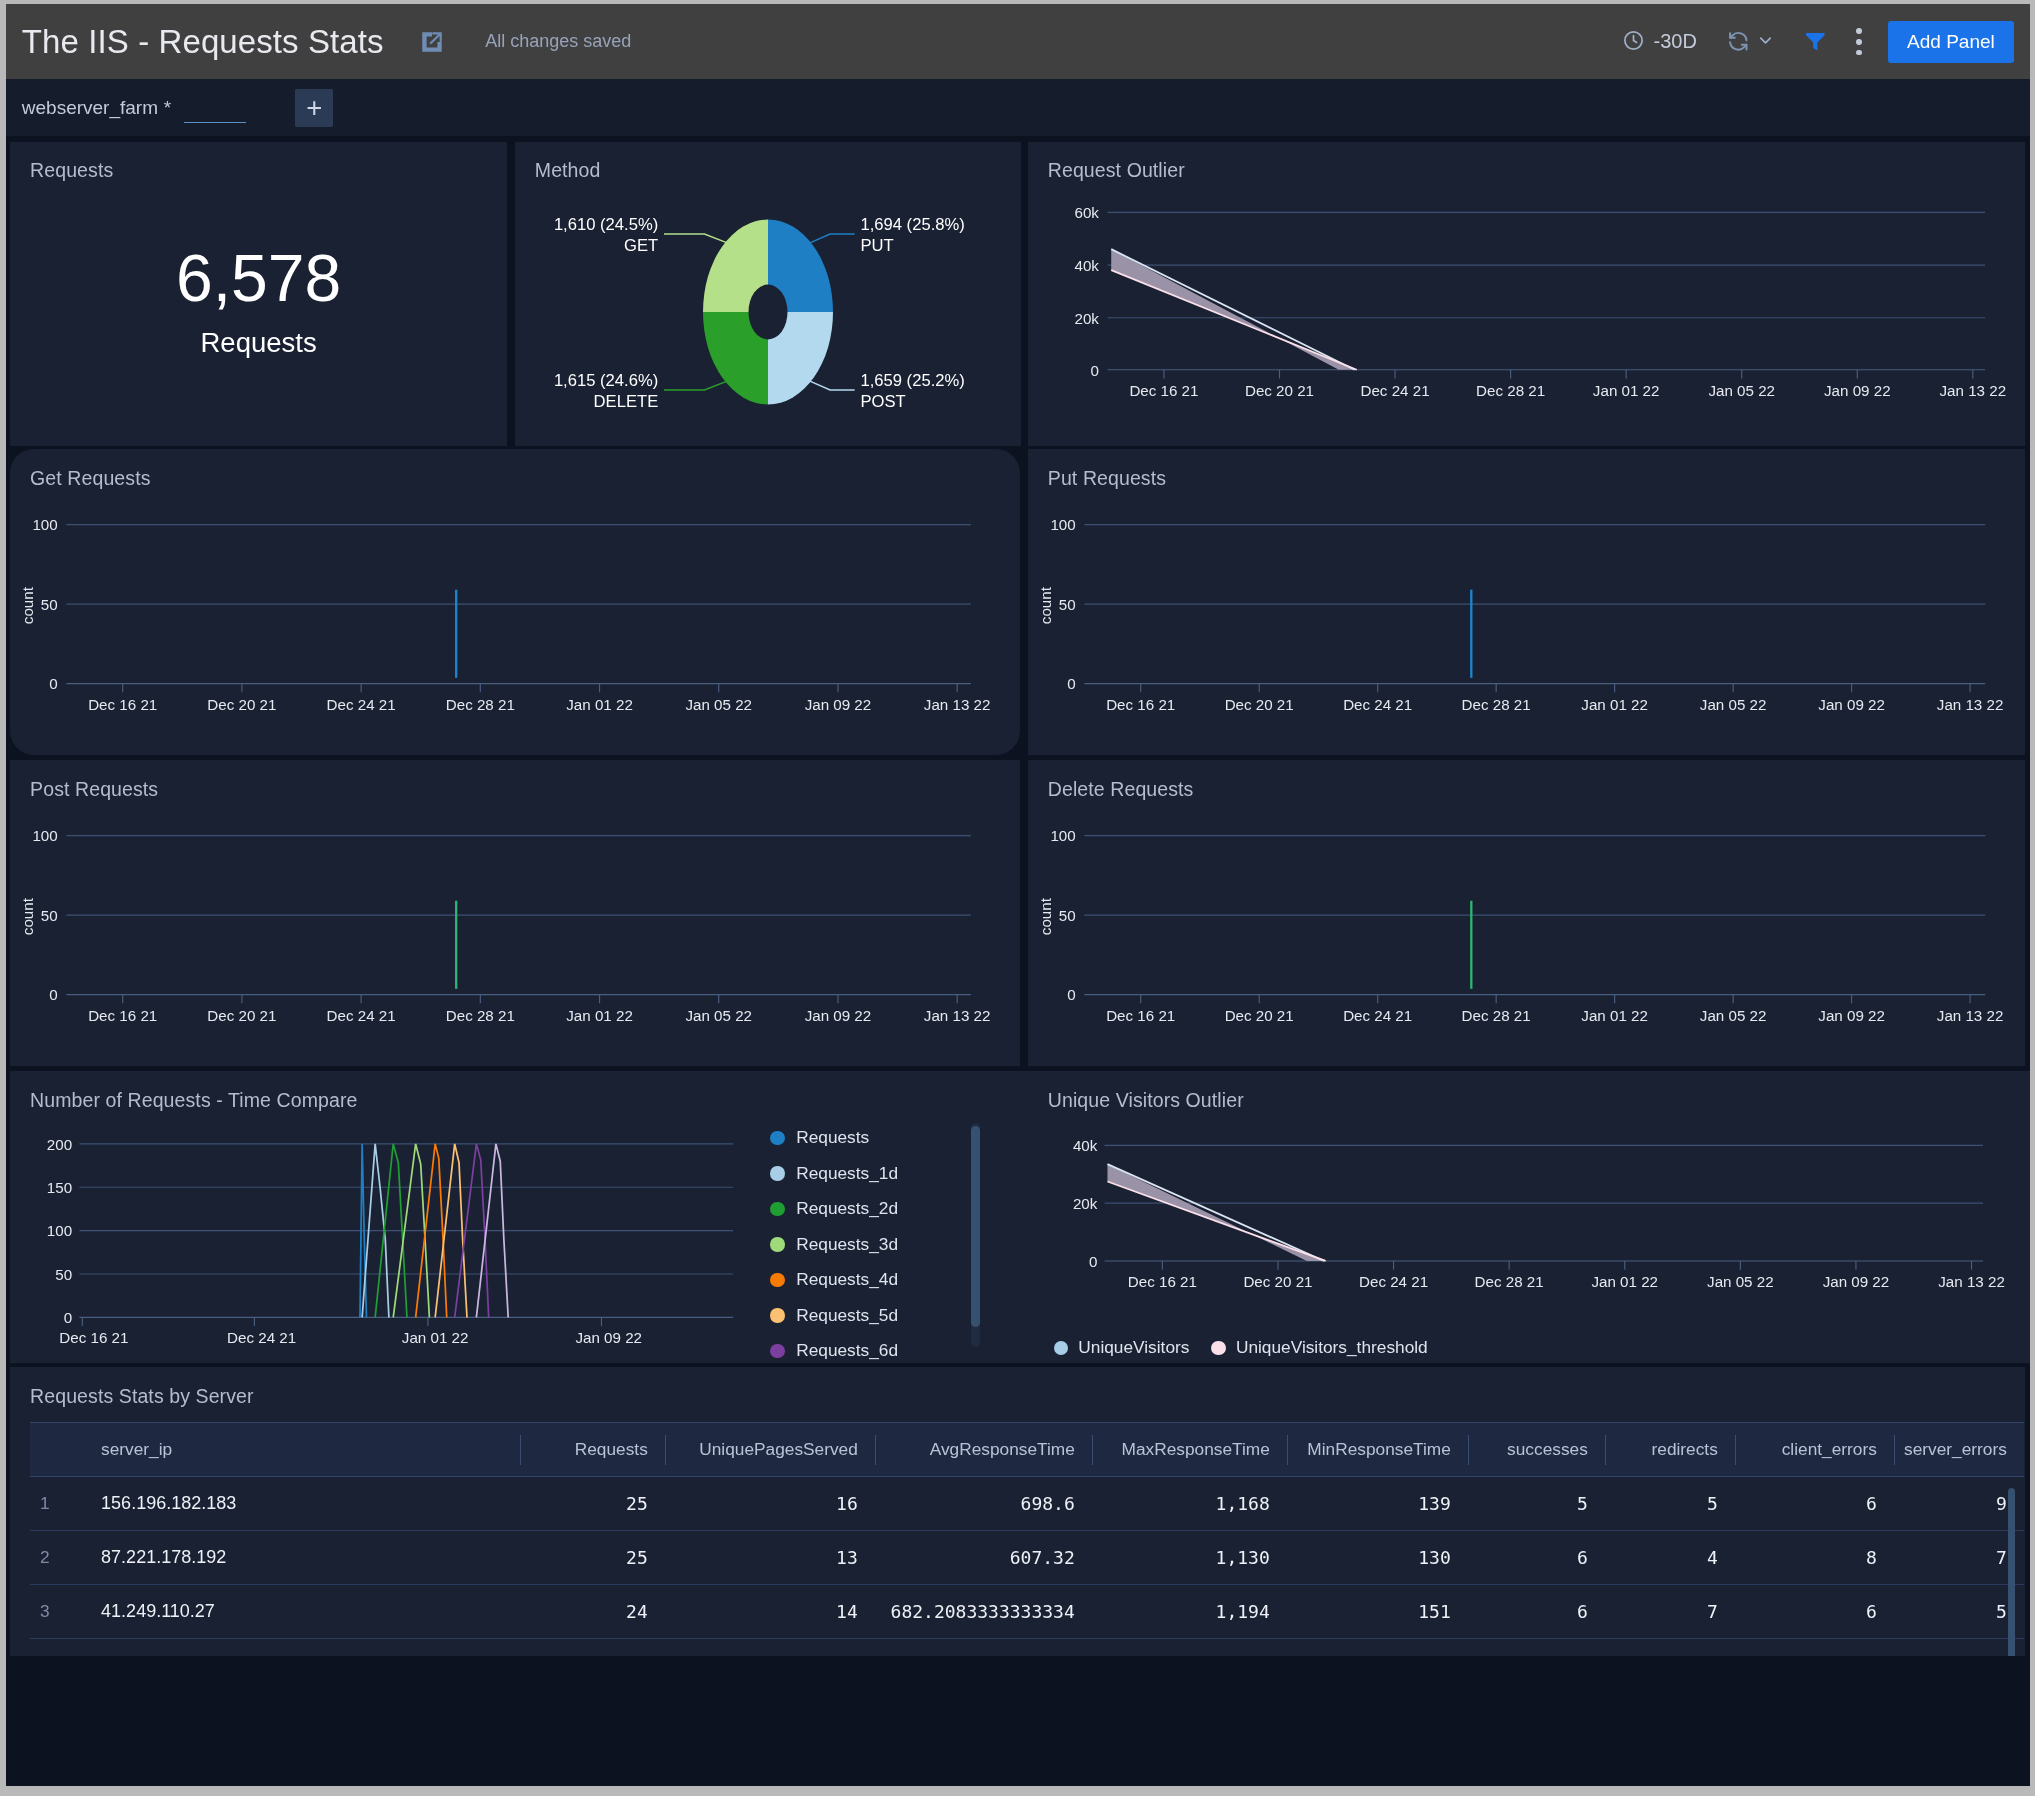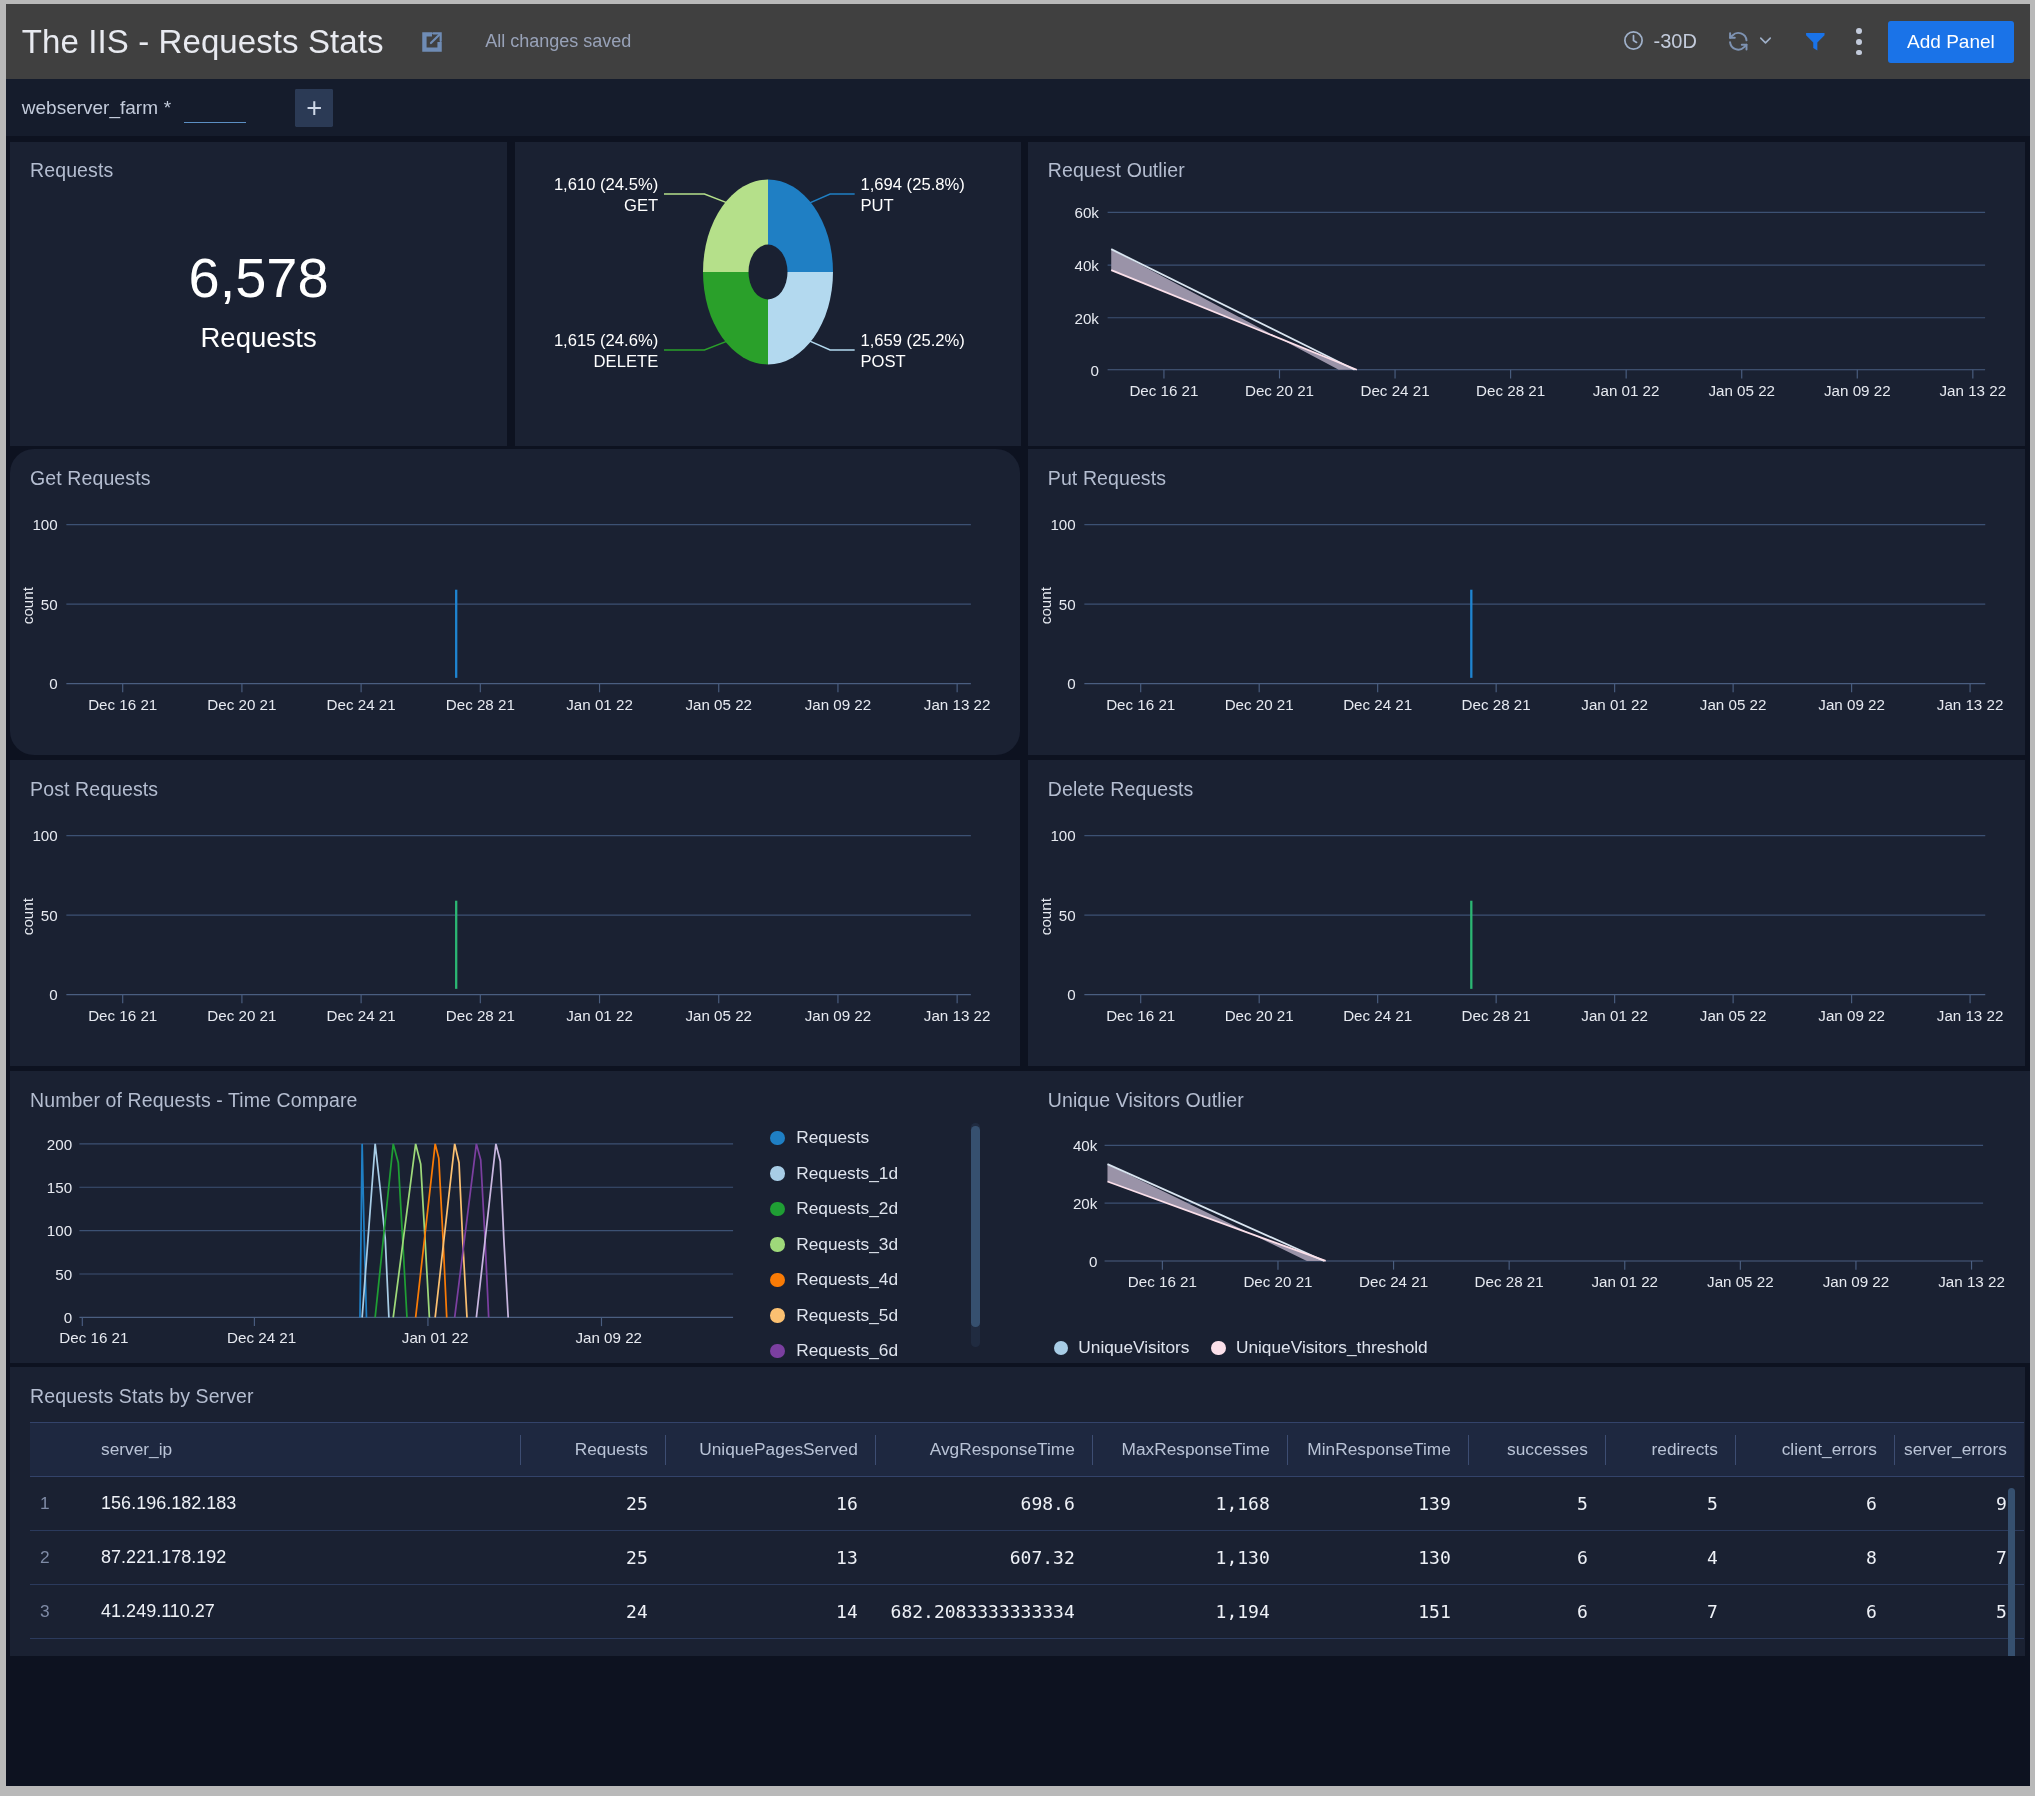--- a/index.html
+++ b/index.html
@@ -73,21 +73,21 @@
   .panel-title {
     font-size: 19.5px; color: #b4bdd0; font-weight: 400;
     padding: 17.3px 0 0 20px; letter-spacing: 0.1px;
   }
 
   
   .bignum-wrap {
     height: calc(100% - 43px); display:flex; flex-direction:column;
     align-items:center; justify-content:center; padding-bottom: 20px;
   }
-  .bignum { font-size: 56px; color:#fff; font-weight: 400; line-height:1; }
+  .bignum { font-size: 66px; color:#fff; font-weight: 400; line-height:1; }
   .bignum-sub { font-size: 27.5px; color:#fff; margin-top: 16px; }
 
   
   .chart-svg { display:block; }
   .axis-text { font-size: 21px; fill: #e6e9f0; font-family: "Liberation Sans", sans-serif; }
   .axis-text-y { font-size: 21px; fill: #e6e9f0; }
   .axis-title { font-size: 21px; fill: #e6e9f0; }
   .gridline { stroke: #3c5173; stroke-width: 1.6; }
   .axisline { stroke: #4a5e80; stroke-width: 1.6; }
   .tick { stroke: #4a5e80; stroke-width: 1.6; }
@@ -218,20 +218,21 @@
 
     <div class="panel" style="left:4.3px; top:4.3px; width:497px; height:304px;">
       <div class="panel-title">Requests</div>
       <div class="bignum-wrap">
         <div class="bignum">6,578</div>
         <div class="bignum-sub">Requests</div>
       </div>
     </div>
 
     <div class="panel" style="left:509px; top:4.3px; width:506px; height:304px;">
+      <div class="panel-title">Method</div>
       <svg class="chart-svg" width="506" height="260" viewBox="0 0 700 360">
 
         <path d="M350,180 L350,52 A90,128 0 0 1 440,180 Z" fill="#1f7fc4"></path>
 
         <path d="M350,180 L440,180 A90,128 0 0 1 350,308 Z" fill="#b3d9ef"></path>
 
         <path d="M350,180 L350,308 A90,128 0 0 1 260,180 Z" fill="#2aa02a"></path>
 
         <path d="M350,180 L260,180 A90,128 0 0 1 350,52 Z" fill="#b5e08a"></path>
         <ellipse cx="350" cy="180" rx="27" ry="38" fill="#1a2132"></ellipse>

